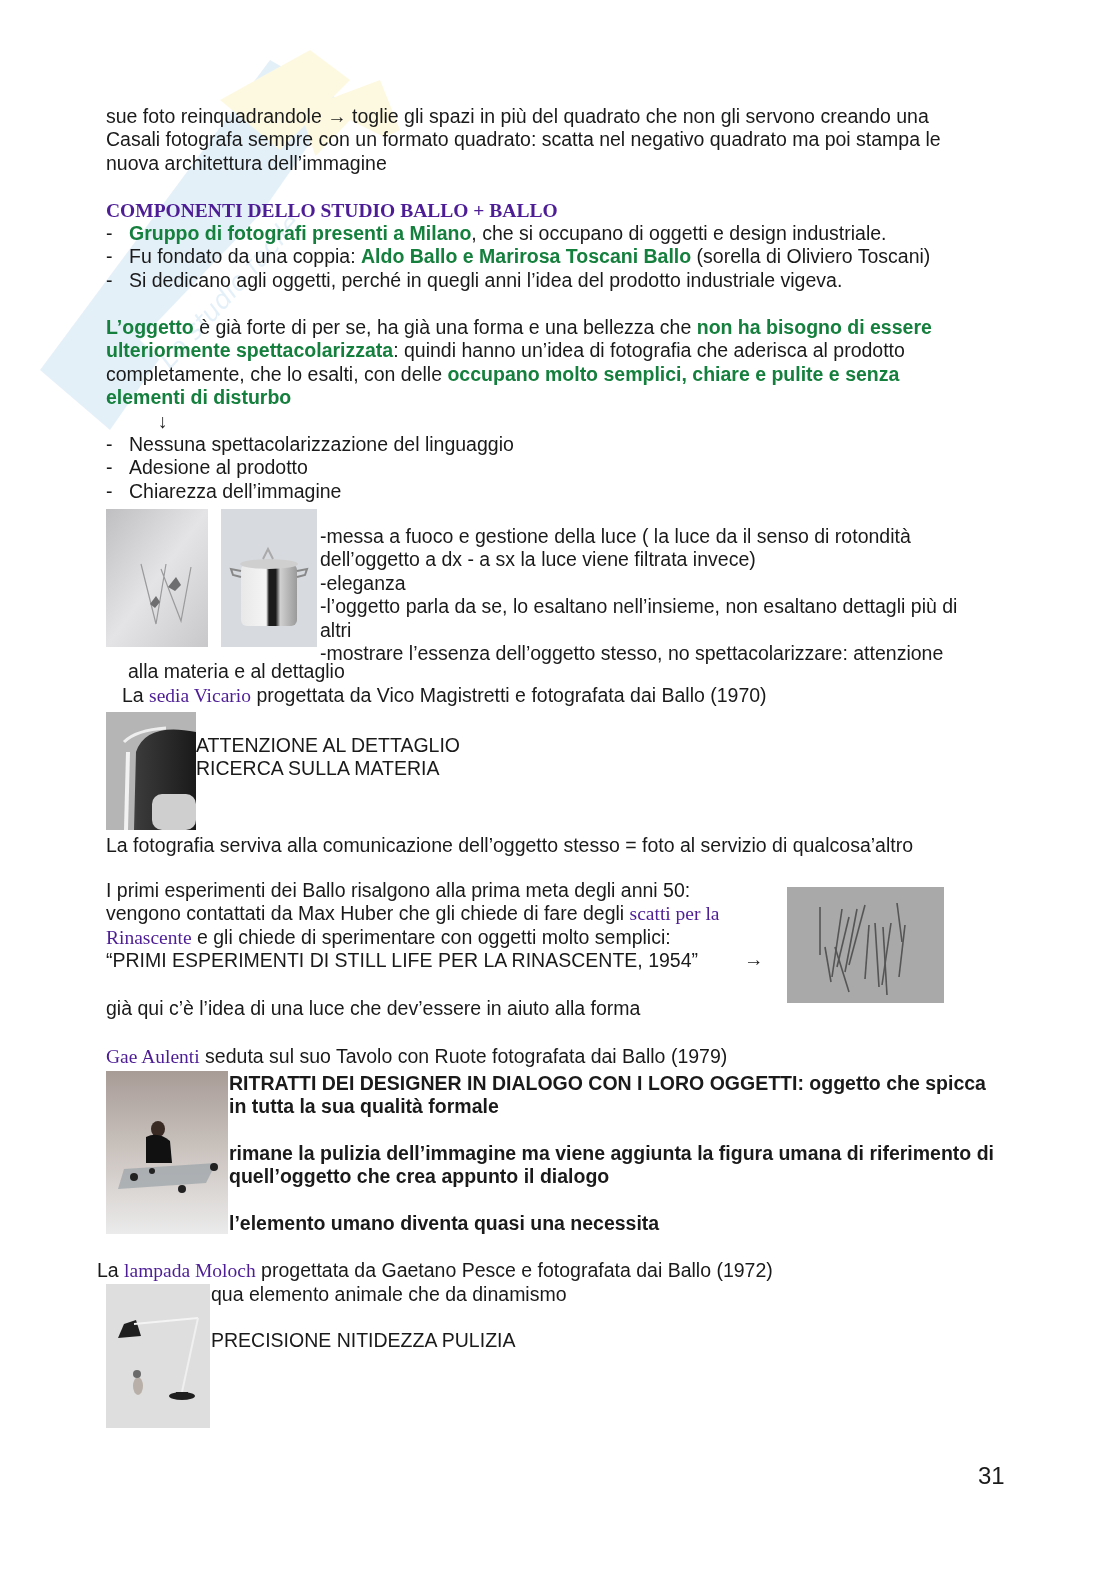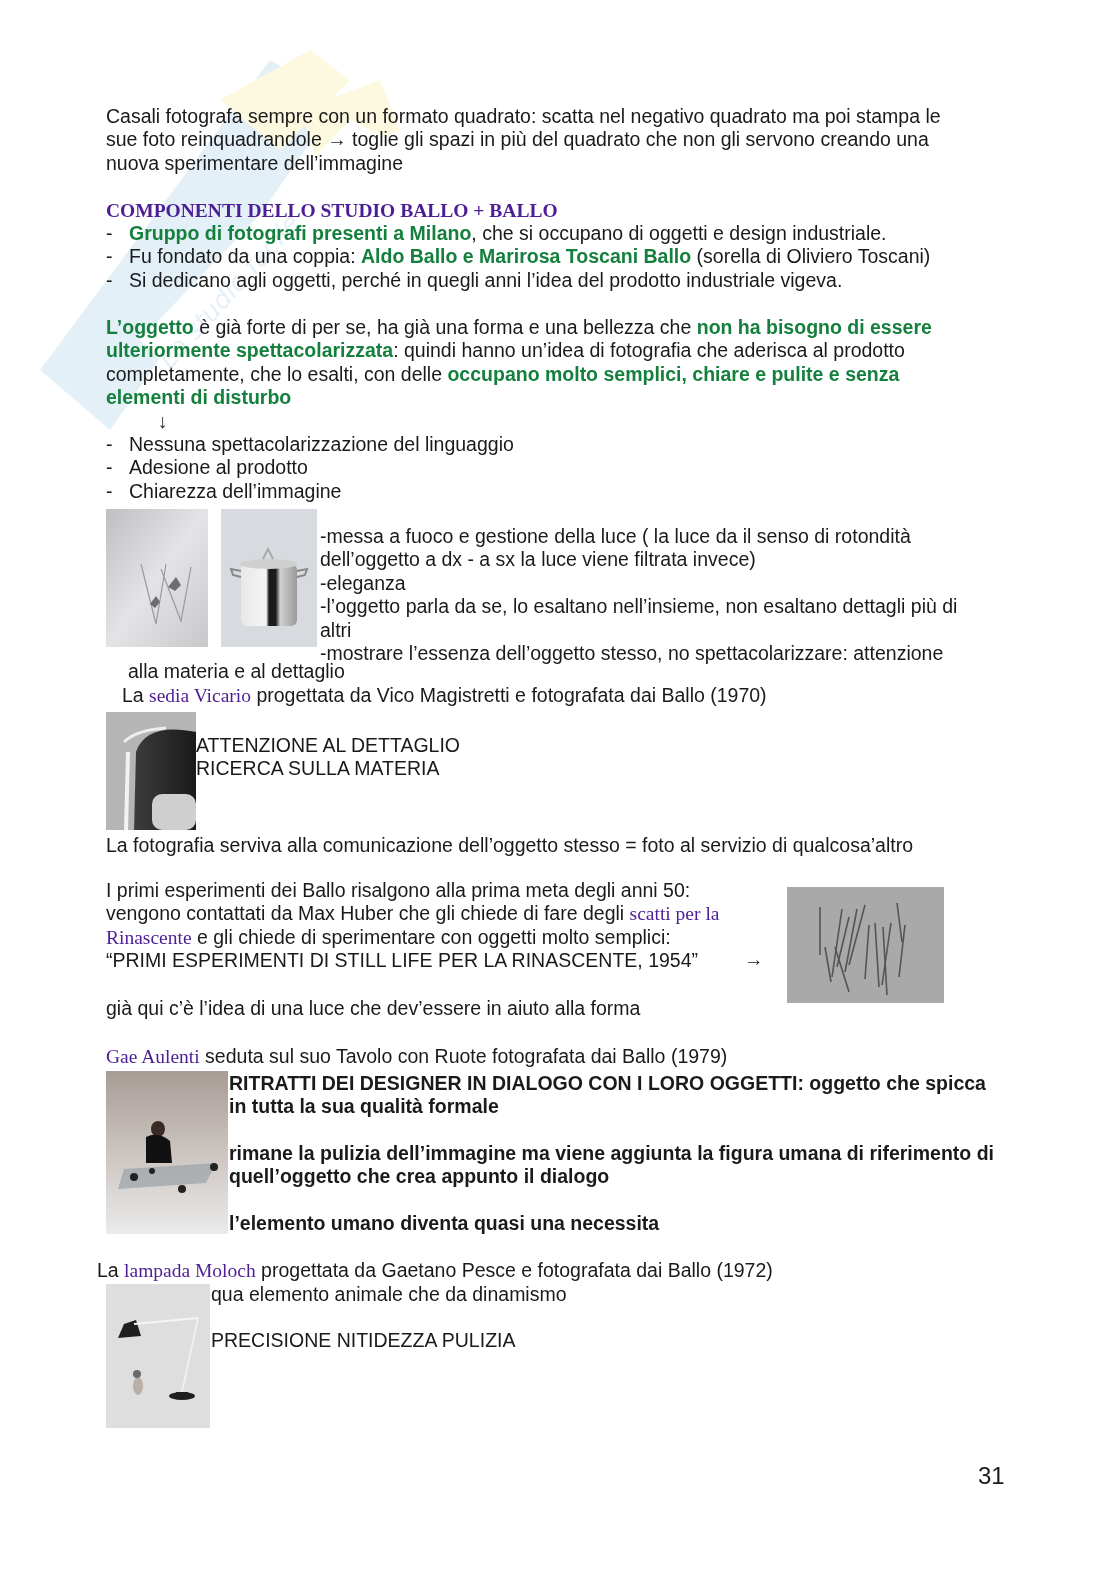--- a/index.html
+++ b/index.html
@@ -32,23 +32,23 @@
     <polygon points="200,60 290,10 330,40 260,110" fill="#f2d21b"></polygon>
     <polygon points="280,70 360,40 380,90 300,130" fill="#f2d21b"></polygon>
     <polygon points="120,300 330,80 390,110 170,350" fill="#ffffff"></polygon>
   </g>
   <text x="150" y="330" transform="rotate(-48 150 330)" font-size="26" fill="#3a8fd0" opacity="0.13" font-family="DejaVu Sans, sans-serif" font-style="italic">Lo studio facile</text>
 </svg>
 
 <div class="page">
 
   <div class="abs" style="left:106px; top:105px;">
+    <div>sue foto reinquadrandole → toglie gli spazi in più del quadrato che non gli servono creando una</div>
     <div>Casali fotografa sempre con un formato quadrato: scatta nel negativo quadrato ma poi stampa le</div>
-    <div>sue foto reinquadrandole → toglie gli spazi in più del quadrato che non gli servono creando una</div>
-    <div>nuova sperimentare dell’immagine</div>
+    <div>nuova architettura dell’immagine</div>
   </div>
 
   <div class="abs red" style="left:106px; top:199px; font-weight:bold;">COMPONENTI DELLO STUDIO BALLO + BALLO</div>
 
   <div class="abs" style="left:106px; top:222px;">
     <div><span class="dash">-</span><b>Gruppo di fotografi presenti a Milano</b><span>, che si occupano di oggetti e design industriale.</span></div>
     <div><span class="dash">-</span><span>Fu fondato da una coppia: </span><b>Aldo Ballo e Marirosa Toscani Ballo</b><span> (sorella di Oliviero Toscani)</span></div>
     <div><span class="dash">-</span><span>Si dedicano agli oggetti, perché in quegli anni l’idea del prodotto industriale vigeva.</span></div>
   </div>
 

